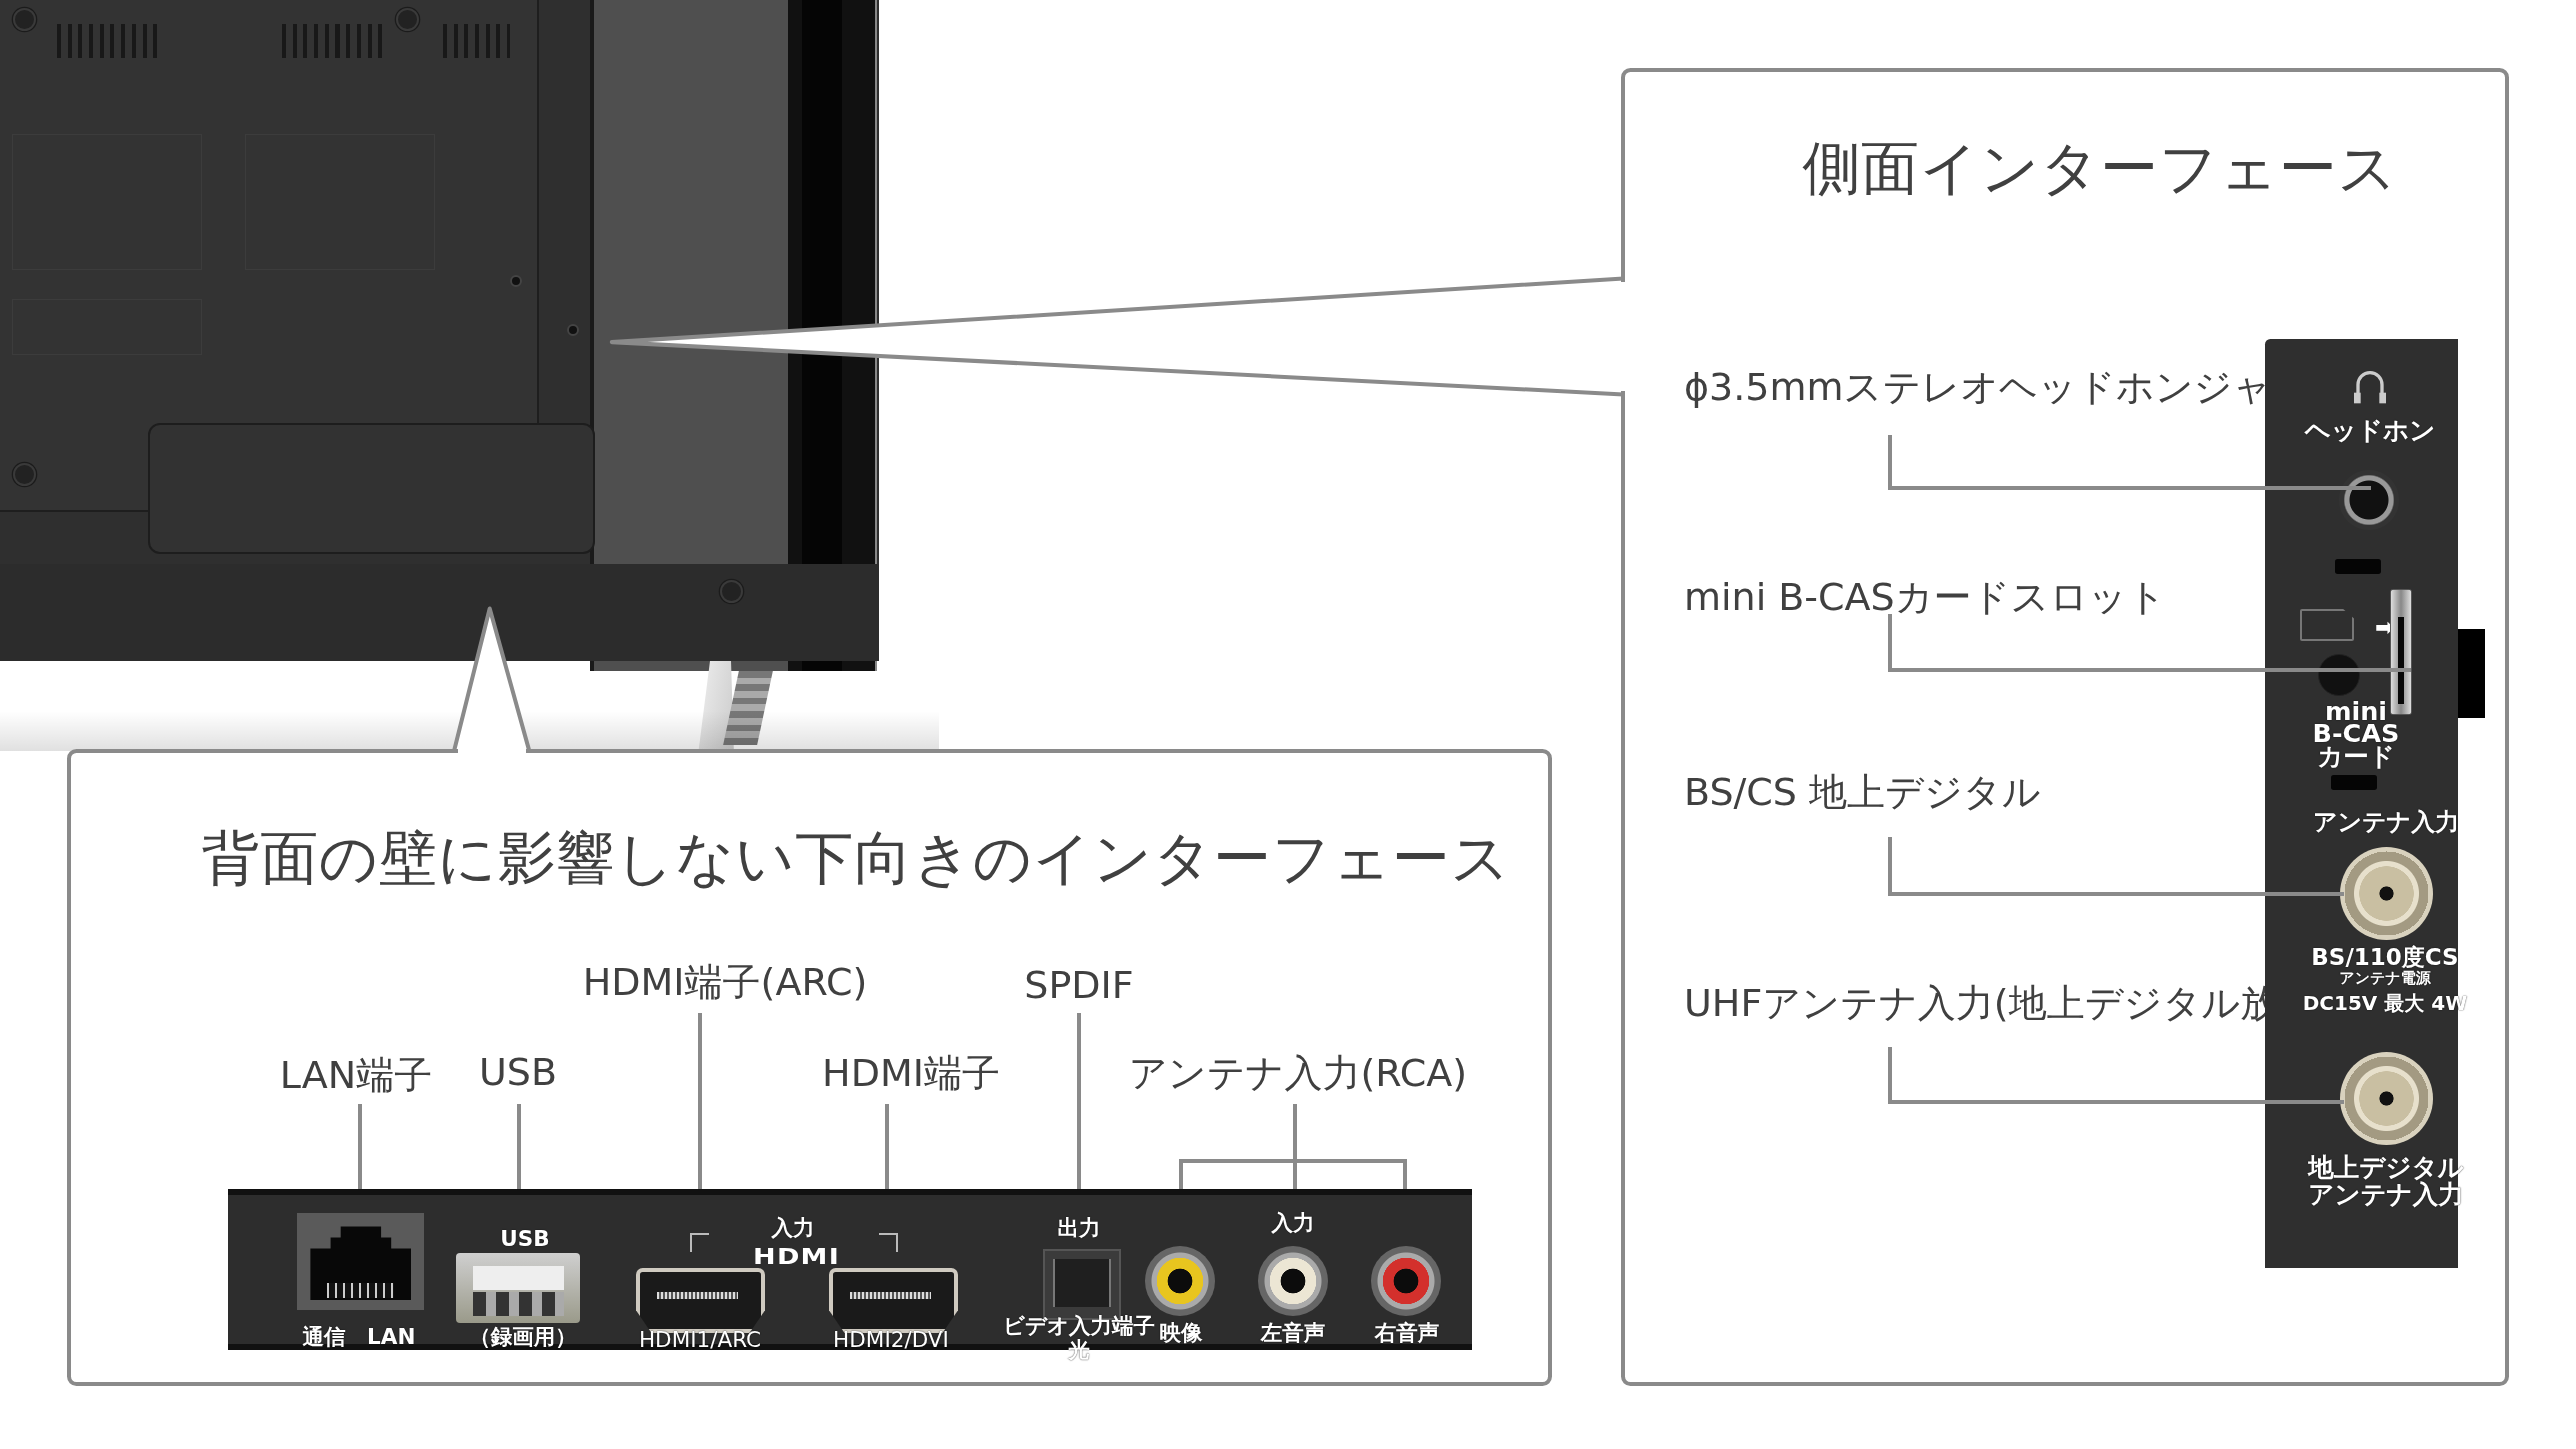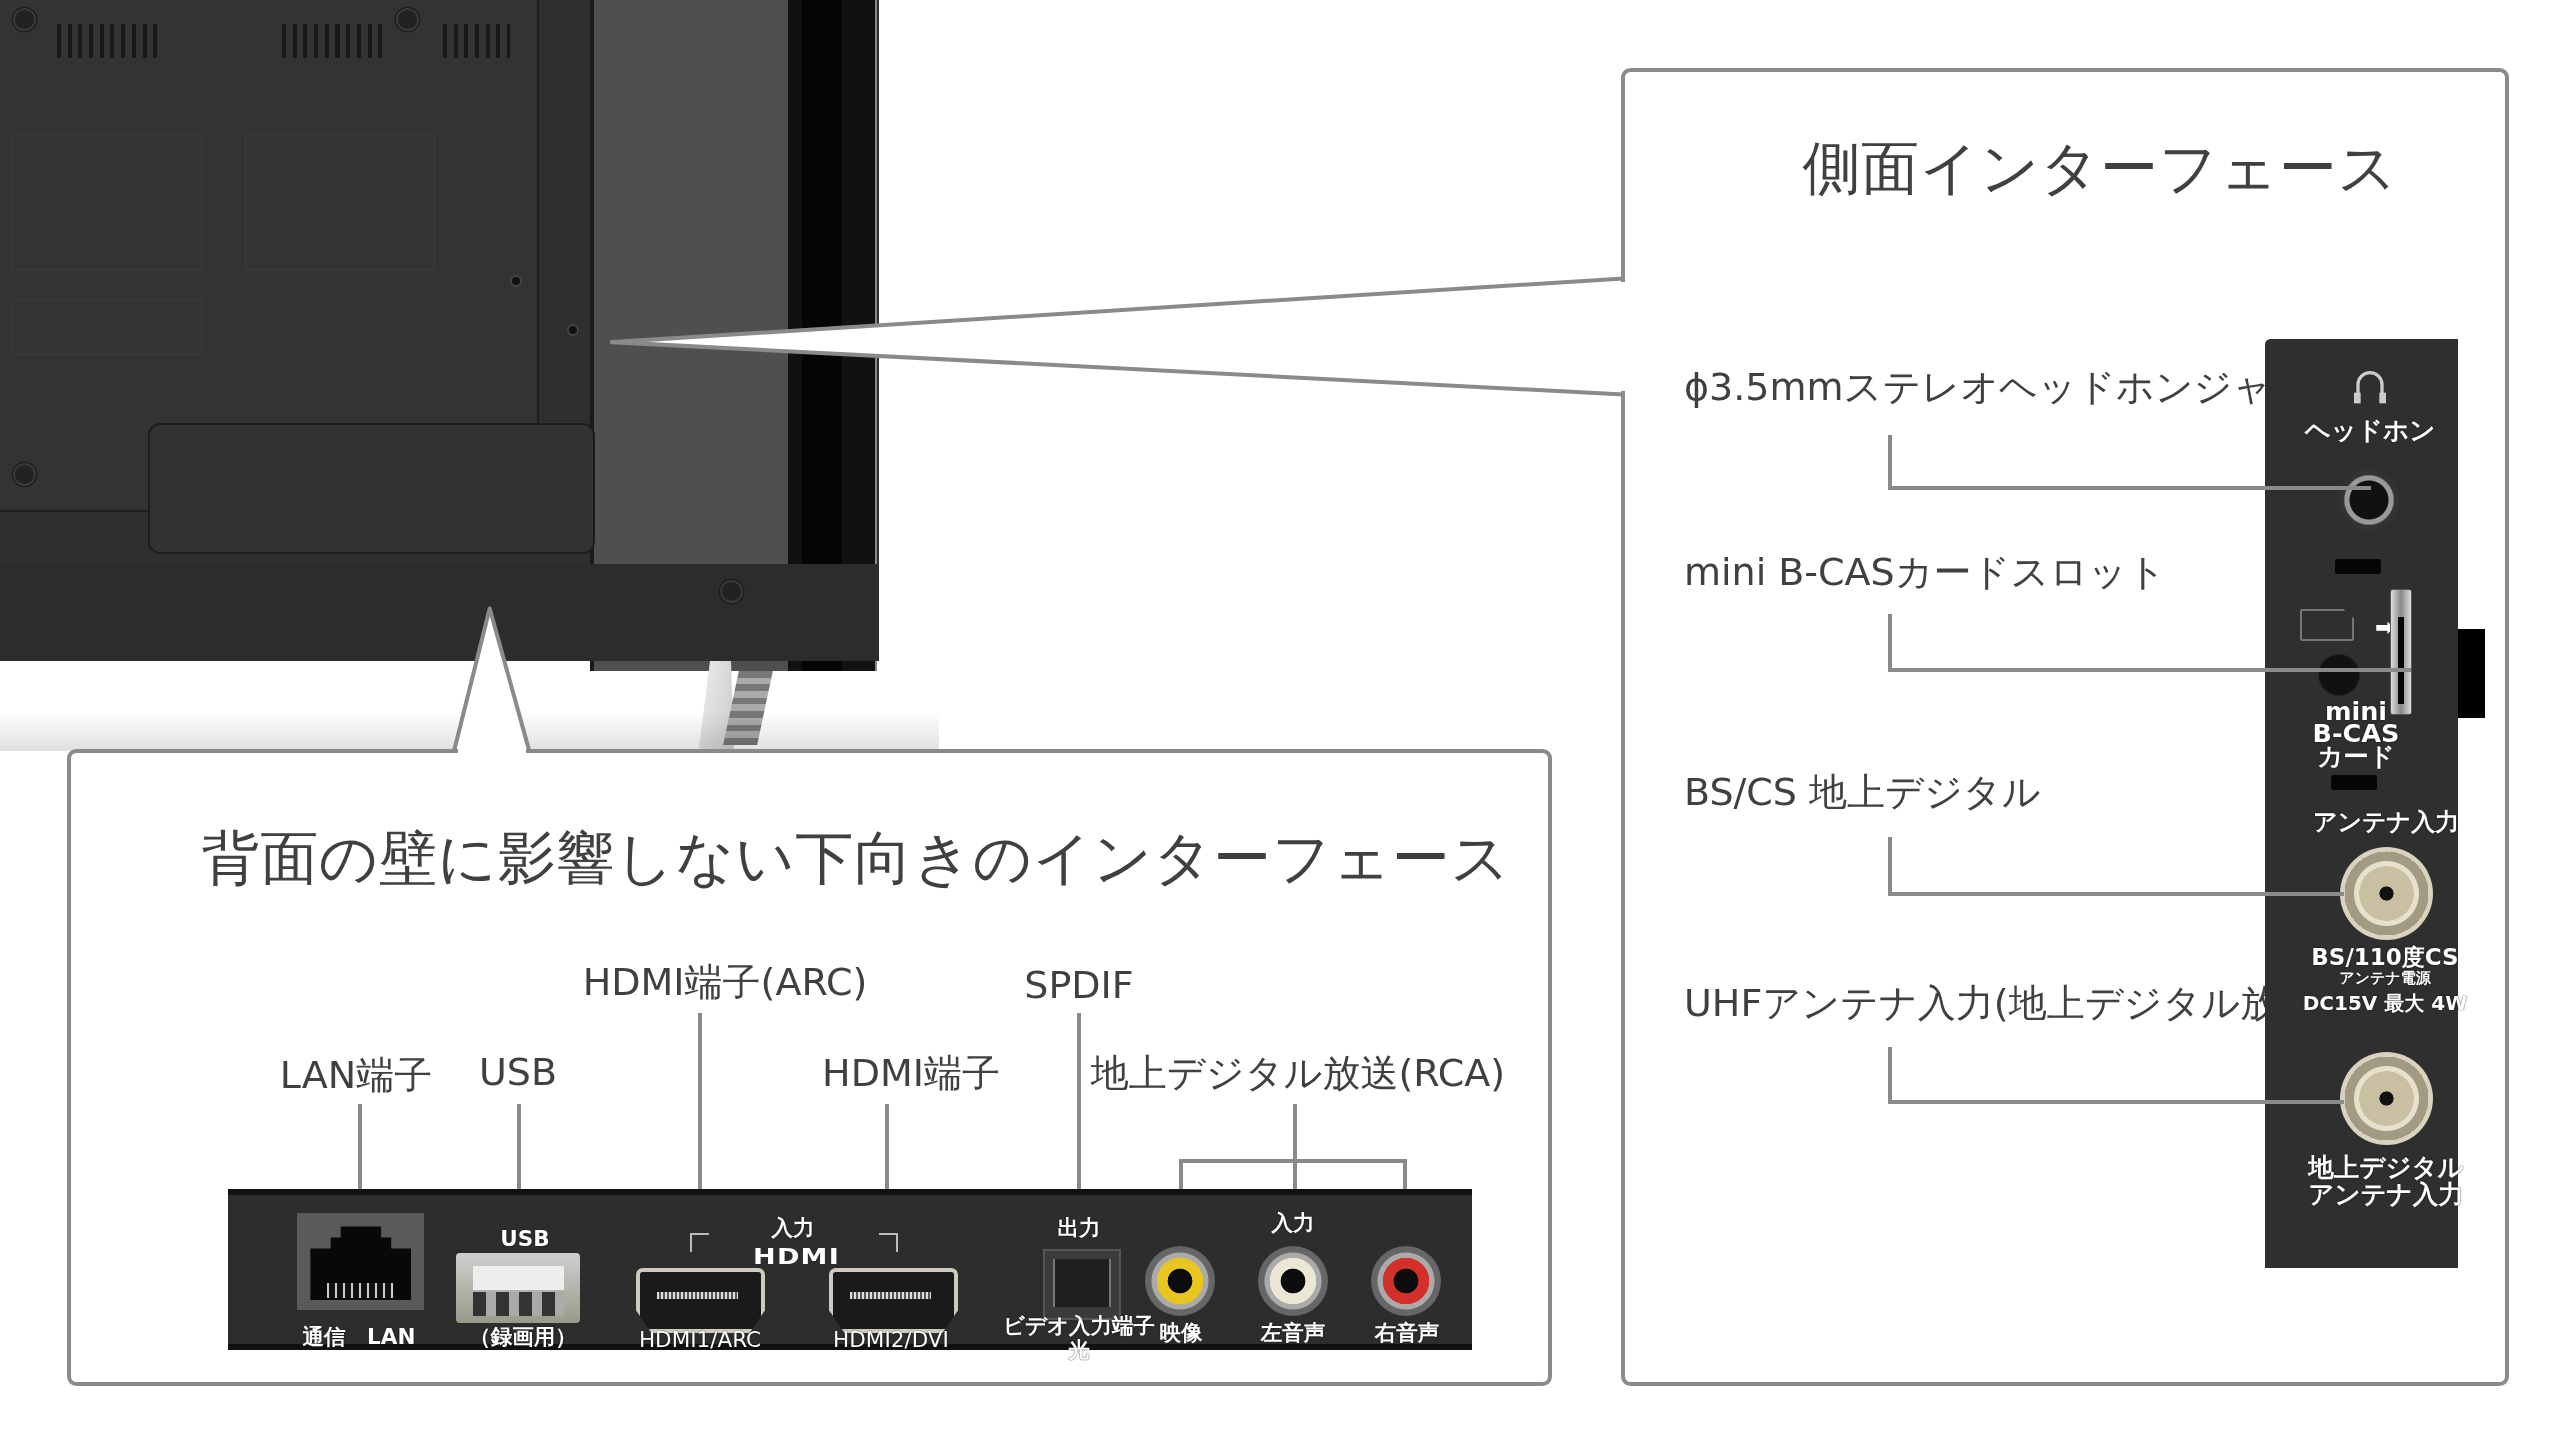--- a/index.html
+++ b/index.html
@@ -104,21 +104,21 @@
 <div class="abs" style="left:458px;top:748px;width:68px;height:8px;background:#fff;"></div>
 <div class="abs" style="left:1619px;top:282px;width:8px;height:109px;background:#fff;"></div>
 
 <div class="title" style="left:856px;top:820px;">背面の壁に影響しない下向きのインターフェース</div>
 
 <div class="lbl lbl-c" style="left:356px;top:1050px;">LAN端子</div>
 <div class="lbl lbl-c" style="left:518px;top:1050px;">USB</div>
 <div class="lbl lbl-c" style="left:725px;top:957px;">HDMI端子(ARC)</div>
 <div class="lbl lbl-c" style="left:891px;top:1048px;margin-left:20px;">HDMI端子</div>
 <div class="lbl lbl-c" style="left:1079px;top:963px;">SPDIF</div>
-<div class="lbl lbl-c" style="left:1298px;top:1048px;">地上デジタル放送(RCA)</div>
+<div class="lbl lbl-c" style="left:1298px;top:1048px;">アンテナ入力(RCA)</div>
 
 <div class="line-v" style="left:358px;top:1104px;height:124px;"></div>
 <div class="line-v" style="left:517px;top:1104px;height:161px;"></div>
 <div class="line-v" style="left:698px;top:1013px;height:272px;"></div>
 <div class="line-v" style="left:885px;top:1104px;height:181px;"></div>
 <div class="line-v" style="left:1077px;top:1013px;height:248px;"></div>
 <div class="line-v" style="left:1293px;top:1104px;height:161px;"></div>
 <div class="line-h" style="left:1179px;top:1159px;width:228px;"></div>
 <div class="line-v" style="left:1179px;top:1159px;height:97px;"></div>
 <div class="line-v" style="left:1403px;top:1159px;height:97px;"></div>
@@ -163,21 +163,21 @@
 <div class="bar-txt" style="left:1181px;top:1318px;">映像</div>
 <div class="bar-txt" style="left:1293px;top:1318px;">左音声</div>
 <div class="bar-txt" style="left:1407px;top:1318px;">右音声</div>
 
 <div class="panel" style="left:1621px;top:68px;width:888px;height:1318px;"></div>
 <div class="abs" style="left:1619px;top:282px;width:8px;height:109px;background:#fff;"></div>
 
 <div class="title" style="left:2100px;top:130px;">側面インターフェース</div>
 
 <div class="lbl" style="left:1684px;top:362px;">ϕ3.5mmステレオヘッドホンジャック</div>
-<div class="lbl" style="left:1684px;top:547px;">mini B-CASカードスロット</div>
+<div class="lbl" style="left:1684px;top:572px;">mini B-CASカードスロット</div>
 <div class="lbl" style="left:1684px;top:767px;">BS/CS 地上デジタル</div>
 <div class="lbl" style="left:1684px;top:978px;">UHFアンテナ入力(地上デジタル放送)</div>
 
 <div class="strip"></div>
 <svg class="abs" style="left:2350px;top:366px;" width="40" height="40" viewBox="0 0 60 60">
   <path d="M12 48 V28 A18 18 0 0 1 48 28 V48" fill="none" stroke="#ccc" stroke-width="5"></path>
   <rect x="6" y="40" width="10" height="16" fill="#ccc"></rect>
   <rect x="44" y="40" width="10" height="16" fill="#ccc"></rect>
 </svg>
 <div class="strip-txt" style="left:2370px;top:417px;font-size:25.5px;">ヘッドホン</div>

